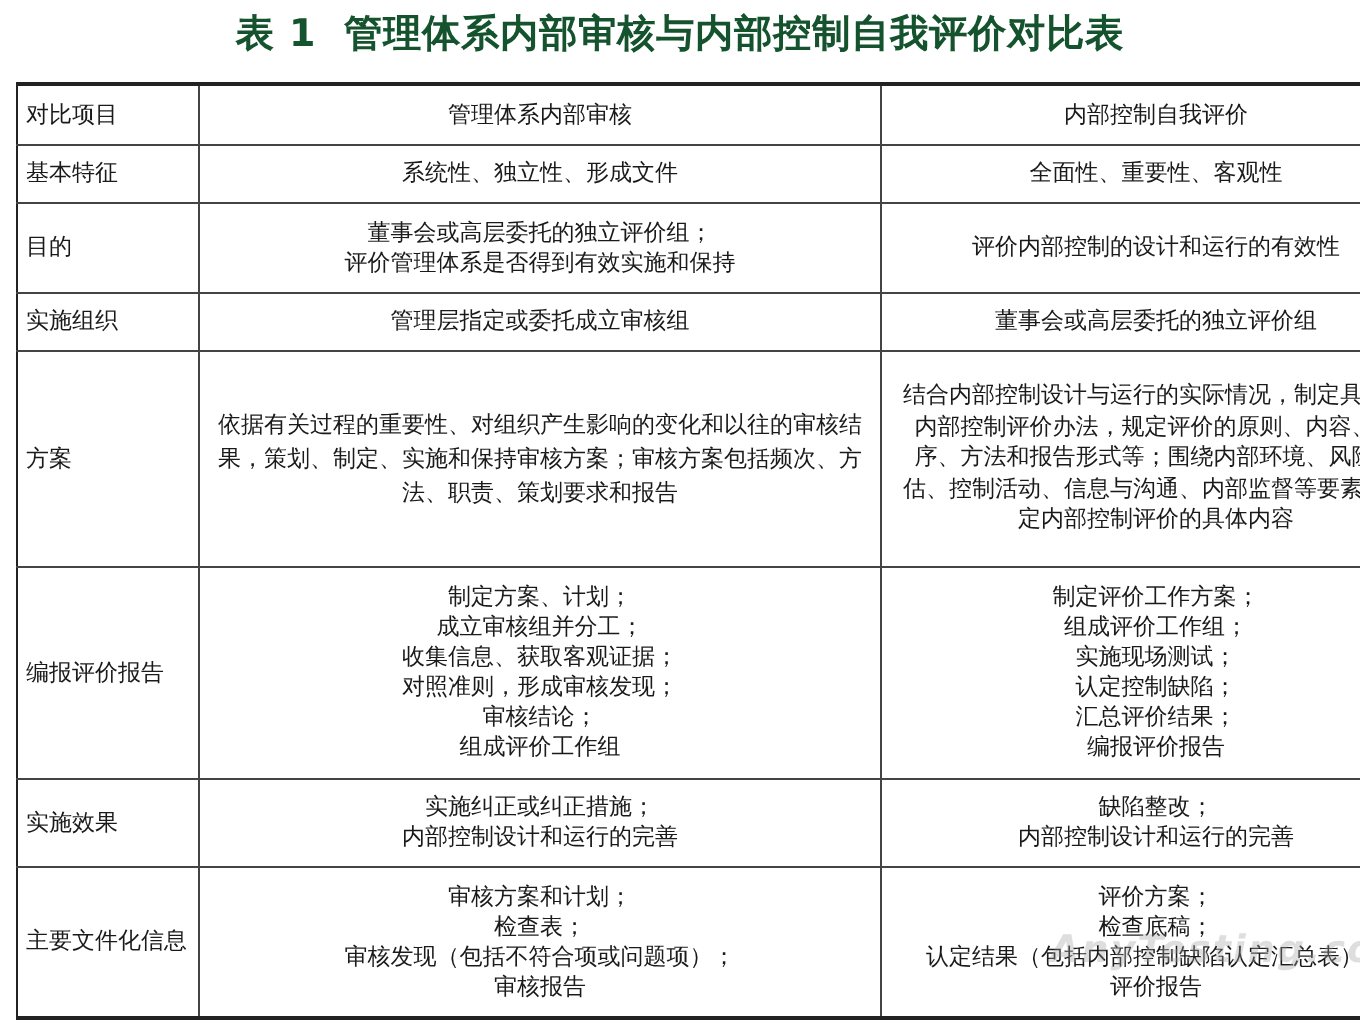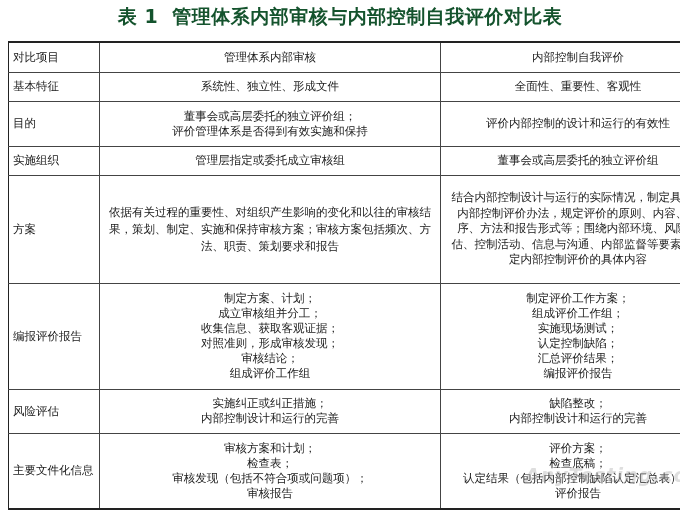--- a/index.html
+++ b/index.html
@@ -141,21 +141,21 @@
       <span class="line">制定评价工作方案；</span>
       <span class="line">组成评价工作组；</span>
       <span class="line">实施现场测试；</span>
       <span class="line">认定控制缺陷；</span>
       <span class="line">汇总评价结果；</span>
       <span class="line">编报评价报告</span>
     </td>
   </tr>
 
   <tr style="height:44px;">
-    <td class="c1">风险评估</td>
+    <td class="c1">实施效果</td>
     <td class="c2">
       <span class="line">实施纠正或纠正措施；</span>
       <span class="line">内部控制设计和运行的完善</span>
     </td>
     <td class="c3">
       <span class="line">缺陷整改；</span>
       <span class="line">内部控制设计和运行的完善</span>
     </td>
   </tr>
 

